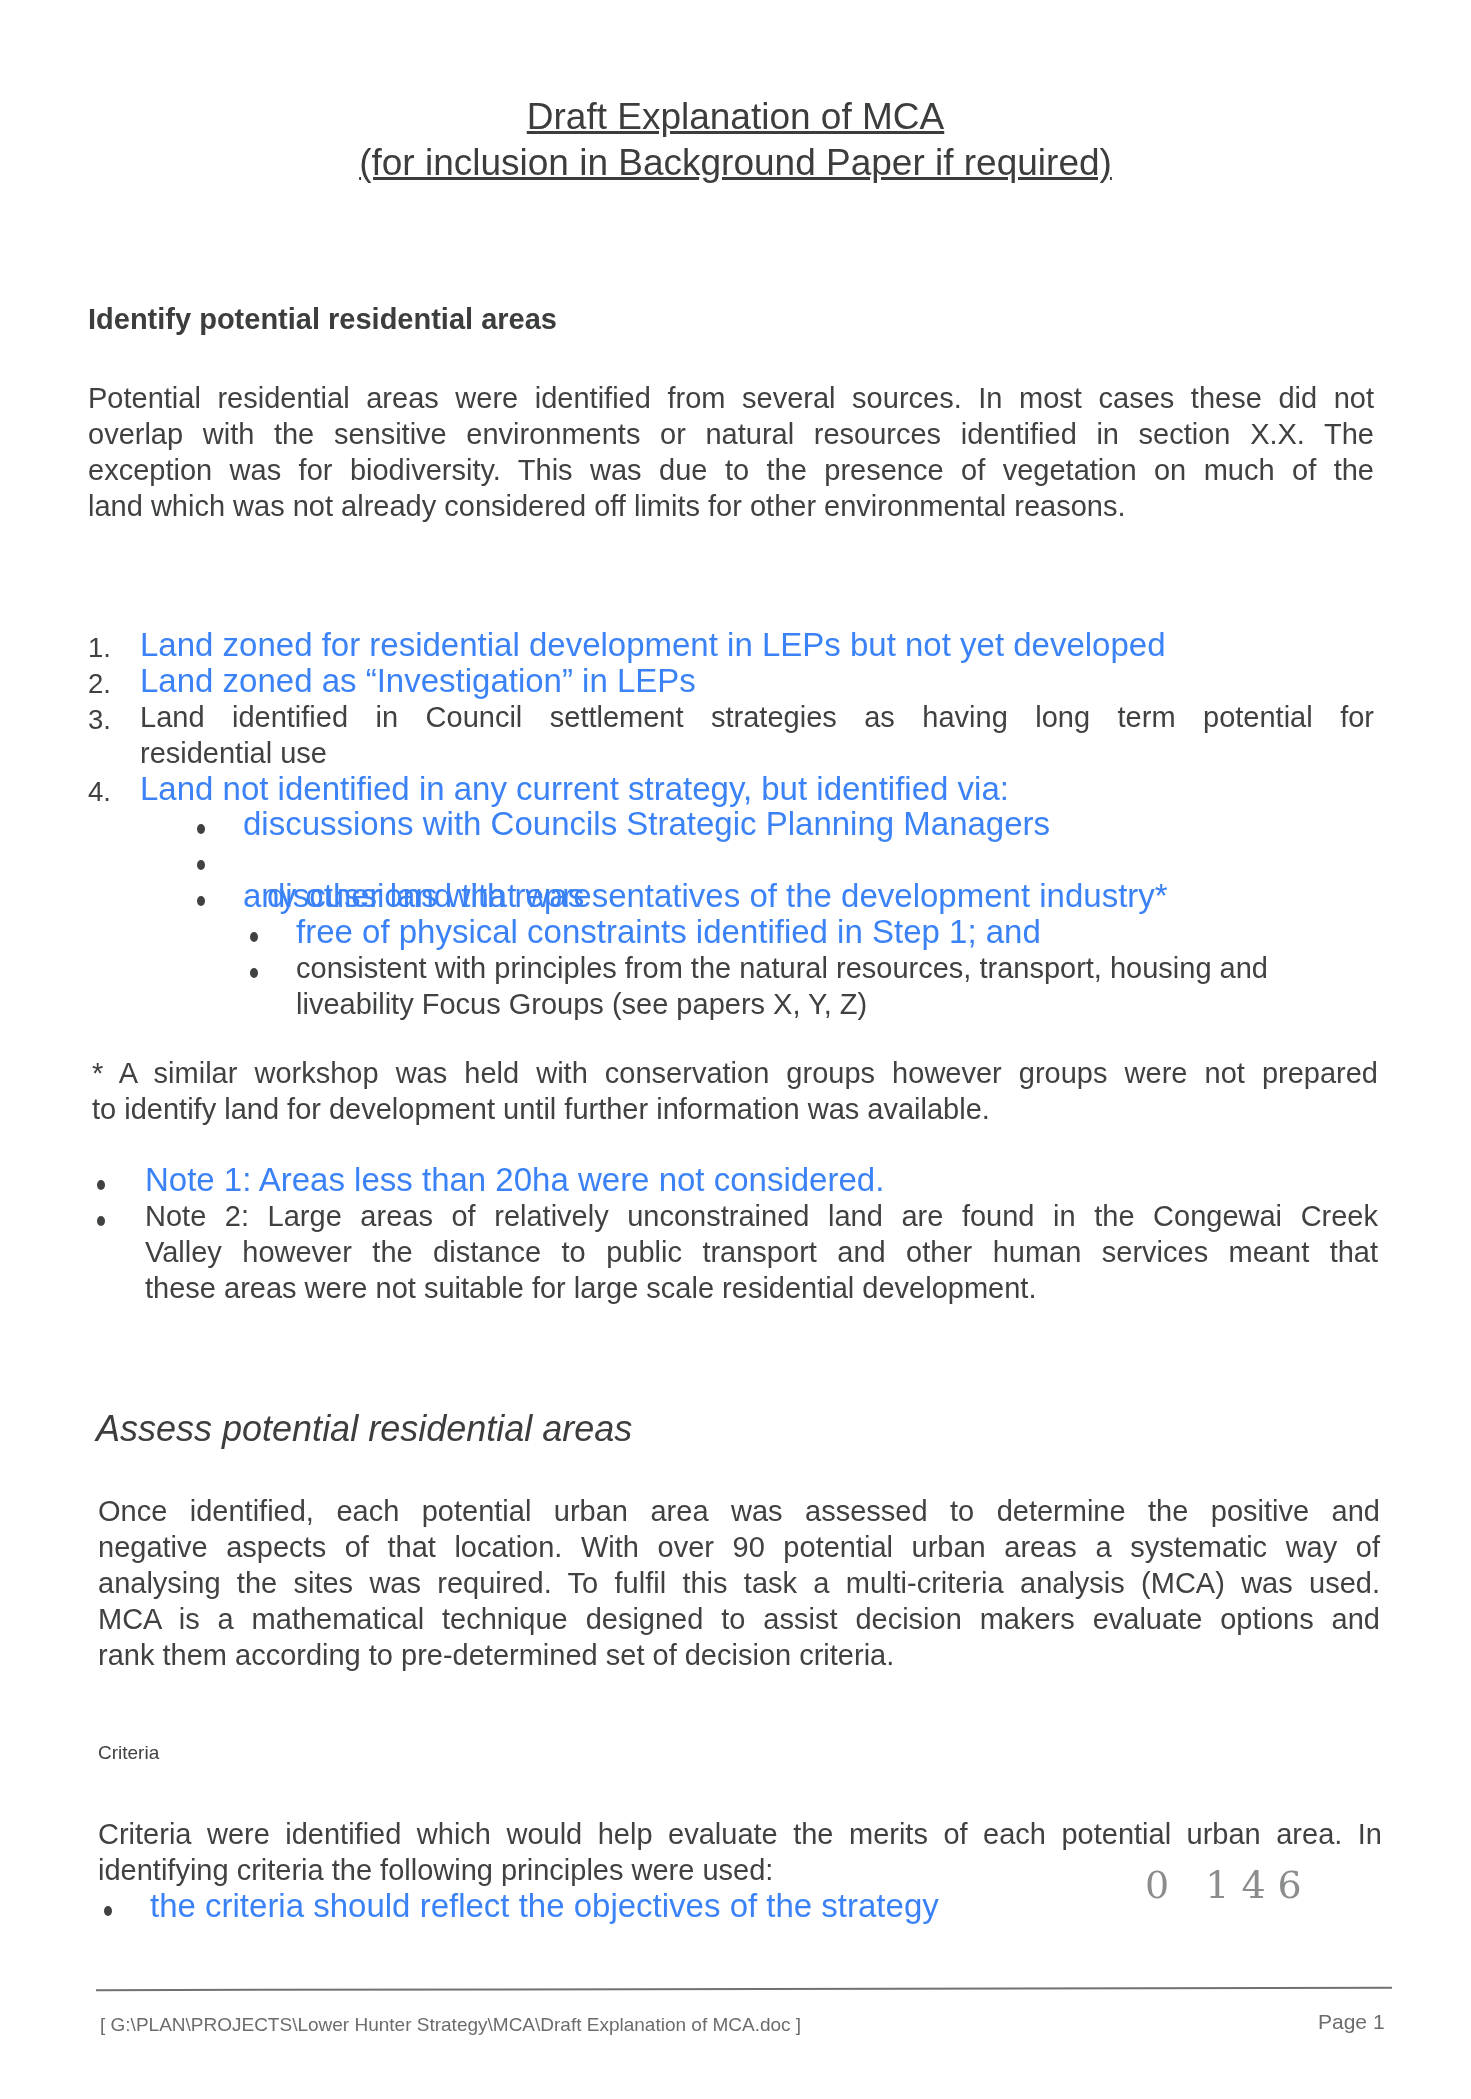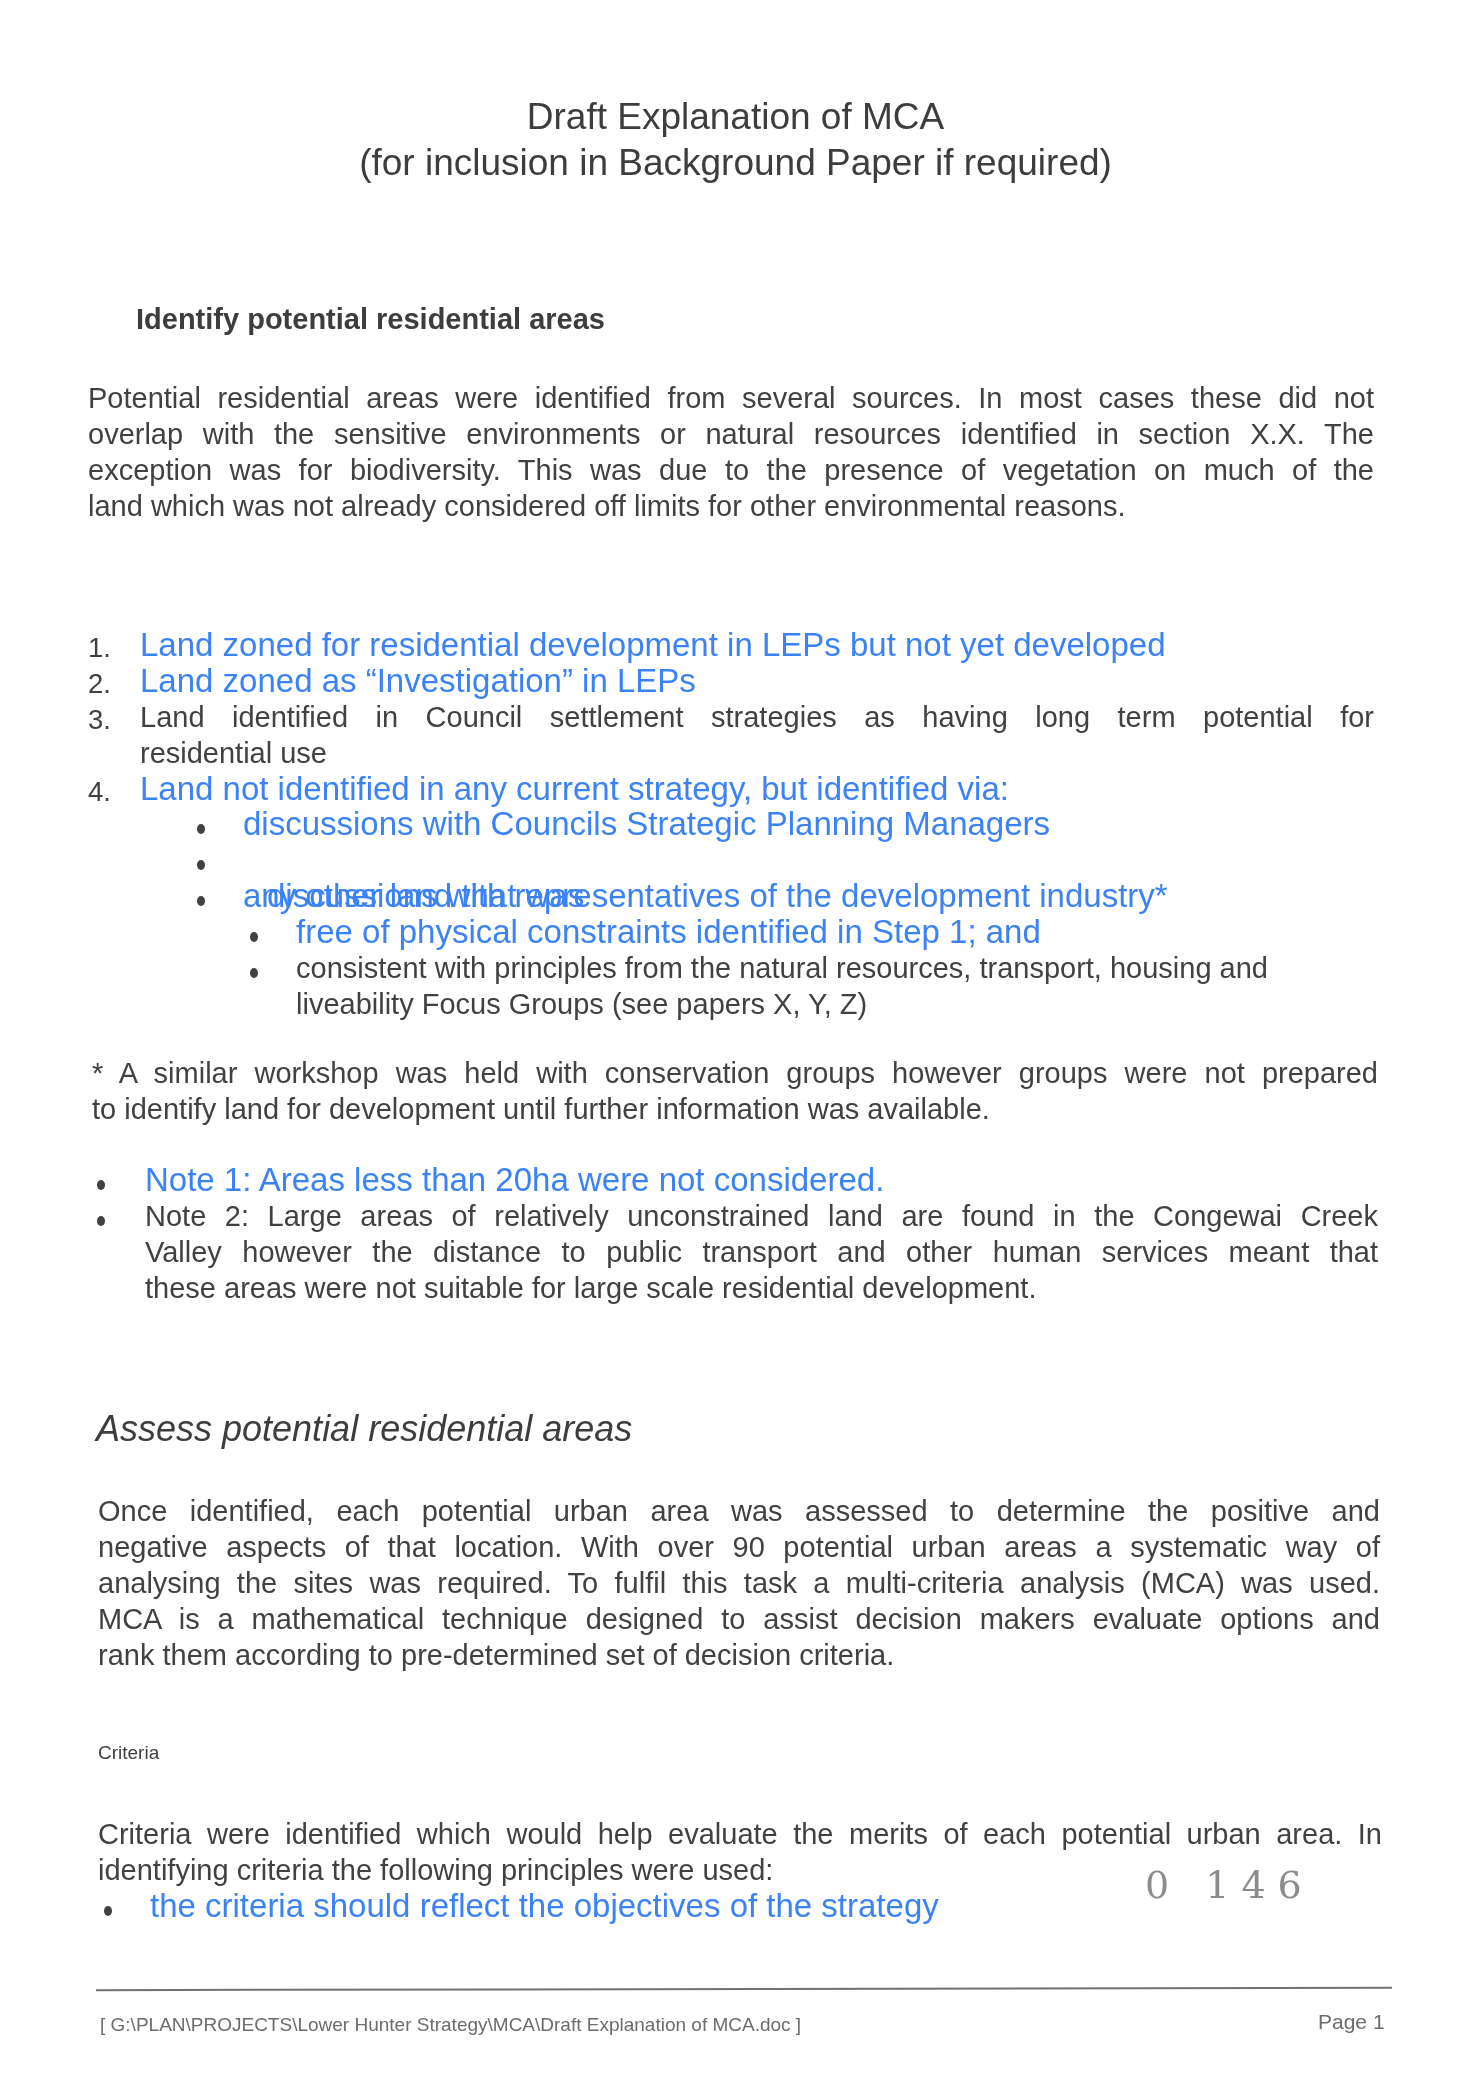--- a/index.html
+++ b/index.html
@@ -7,24 +7,24 @@
     width: 1471px;
     height: 2099px;
     background: #ffffff;
     position: relative;
     overflow: hidden;
     font-family: "Liberation Sans", sans-serif;
     color: #3a3d3c;
   }
   .page { position: absolute; left: 0; top: 0; width: 1471px; height: 2099px; }
   .title-block { position: absolute; top: 94px; left: 0; width: 1471px; text-align: center; }
-  .title-line { font-size: 37px; line-height: 46px; color: #3b3e3d; }
+  .title-line { font-size: 37px; line-height: 46px; color: #3b3e3d; text-decoration: underline; }
   .h-bold {
     position: absolute; left: 88px; top: 303px;
-    font-size: 29px; font-weight: bold; color: #3b3e3d; margin-left: 48px;
+    font-size: 29px; font-weight: bold; color: #3b3e3d;
   }
   .para {
     position: absolute; font-size: 29px; line-height: 36px; color: #3f4241;
     text-align: justify;
   }
   .para .line { display: block; white-space: nowrap; }
   .justify-line { text-align-last: justify; }
   .list-num { position: absolute; font-size: 27.5px; line-height: 36px; color: #3f4241; }
   .list-row { position: absolute; font-size: 33px; line-height: 36px; color: #3b82f6; white-space: nowrap; }
   .bullet { position: absolute; width: 8px; height: 10px; border-radius: 50%; background: #3f4241; }

